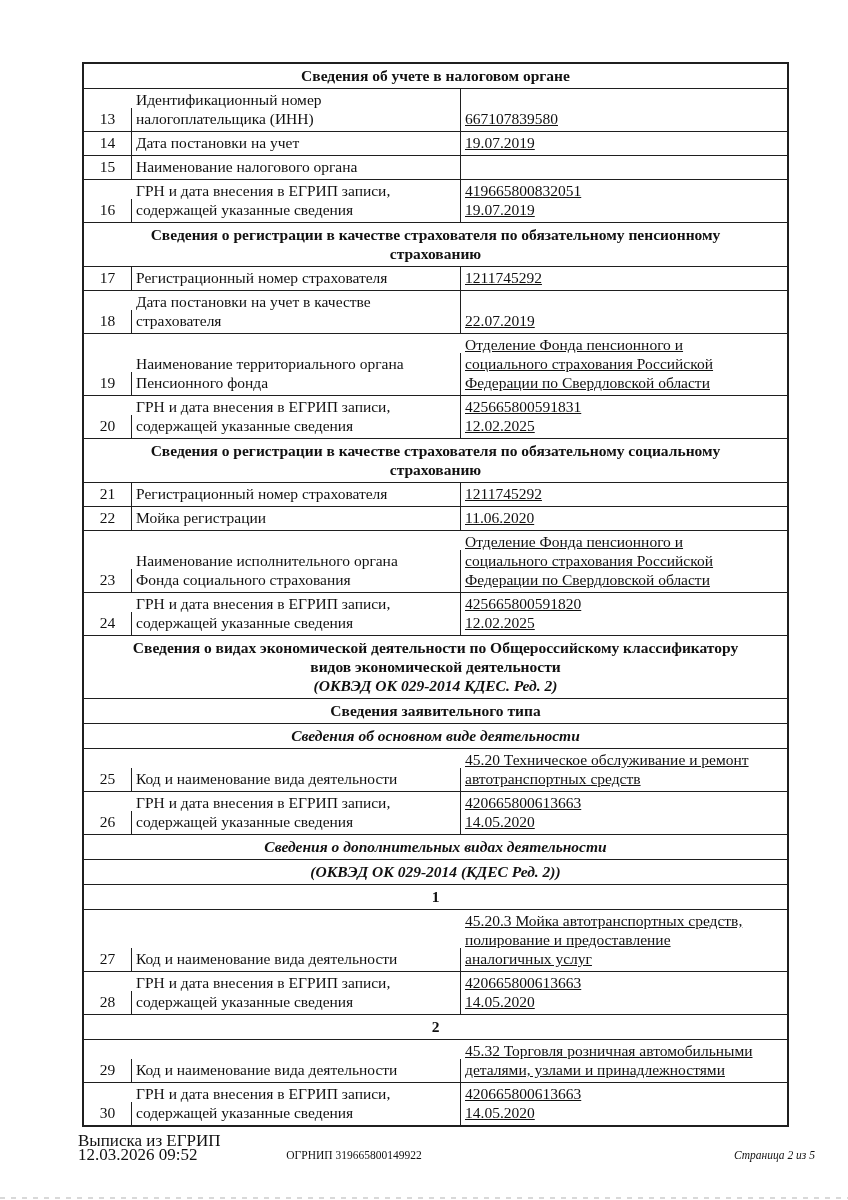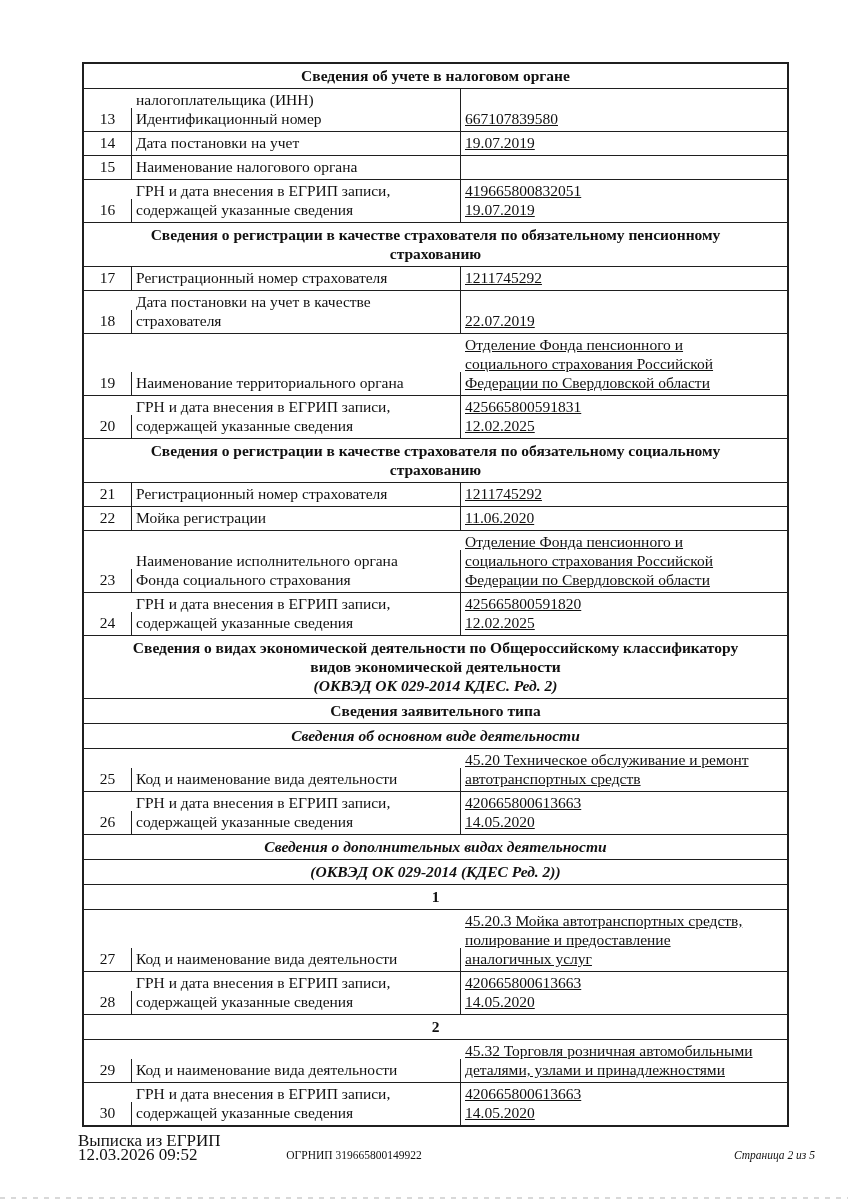--- a/index.html
+++ b/index.html
@@ -85,22 +85,22 @@
 
 <div class="page">
 
   <div class="doc-table">
       <div class="block section-row">
         <div class="sec-line">Сведения об учете в налоговом органе</div>
       </div>
       <div class="block data-row">
         <div class="cell num">13</div>
         <div class="cell label">
+          <div>Идентификационный номер</div>
           <div>налогоплательщика (ИНН)</div>
-          <div>Идентификационный номер</div>
         </div>
         <div class="cell value">
           <div>667107839580</div>
         </div>
       </div>
       <div class="block data-row">
         <div class="cell num">14</div>
         <div class="cell label">
           <div>Дата постановки на учет</div>
         </div>
@@ -145,20 +145,21 @@
           <div>страхователя</div>
         </div>
         <div class="cell value">
           <div>22.07.2019</div>
         </div>
       </div>
       <div class="block data-row">
         <div class="cell num">19</div>
         <div class="cell label">
           <div>Наименование территориального органа</div>
+          <div>Пенсионного фонда</div>
         </div>
         <div class="cell value">
           <div>Отделение Фонда пенсионного и</div>
           <div>социального страхования Российской</div>
           <div>Федерации по Свердловской области</div>
         </div>
       </div>
       <div class="block data-row">
         <div class="cell num">20</div>
         <div class="cell label">

